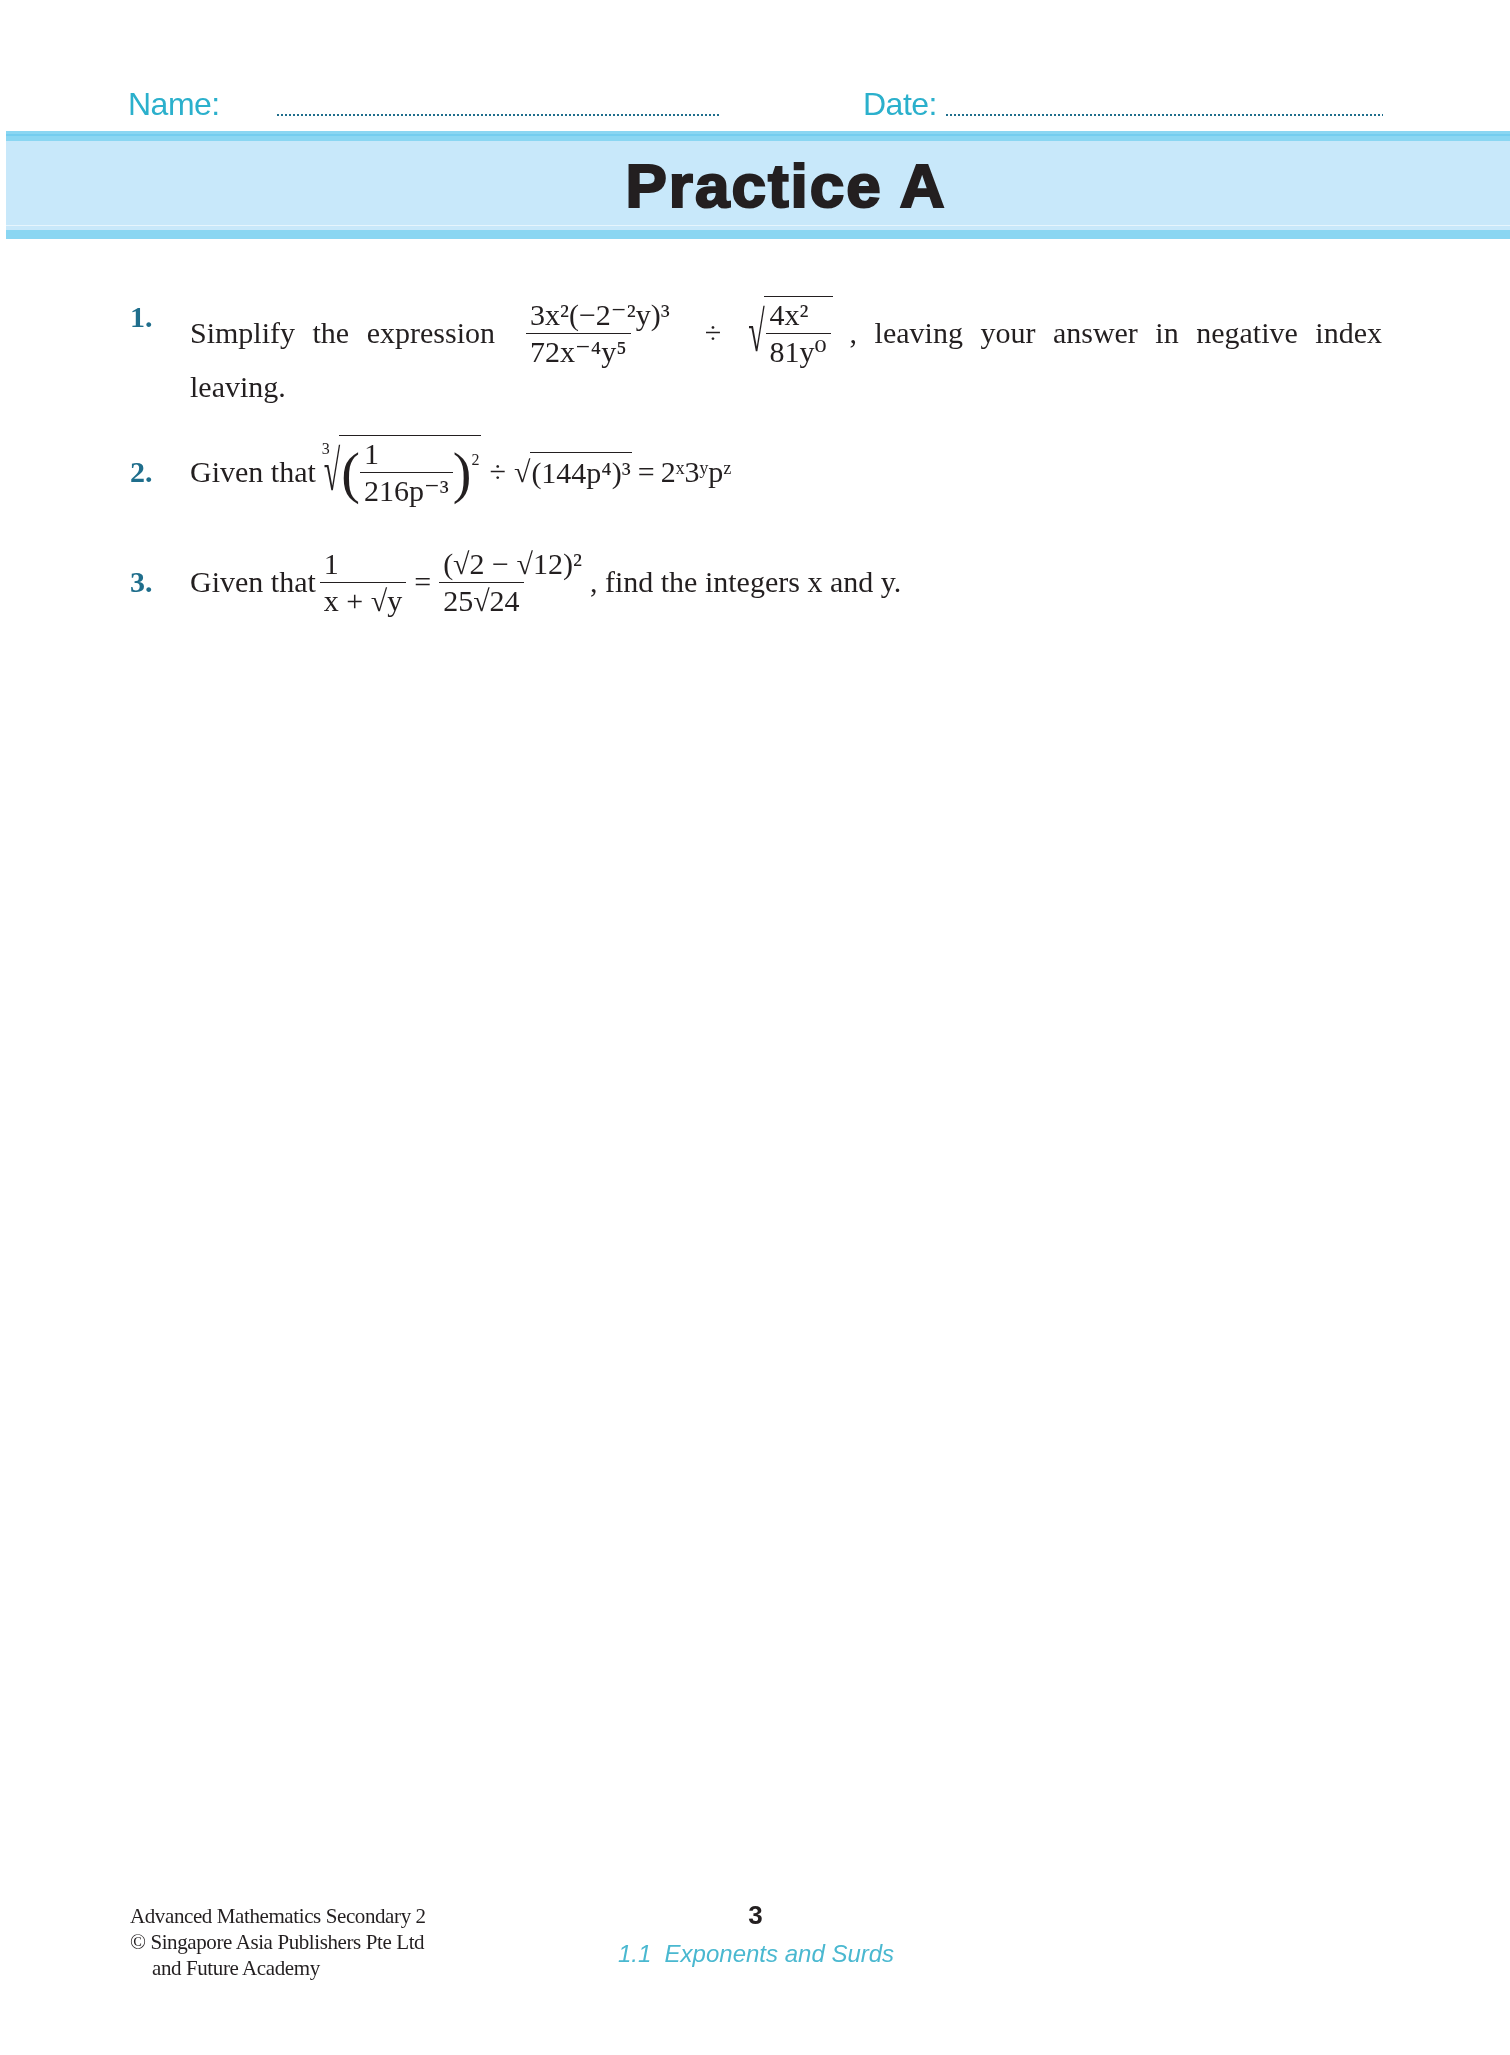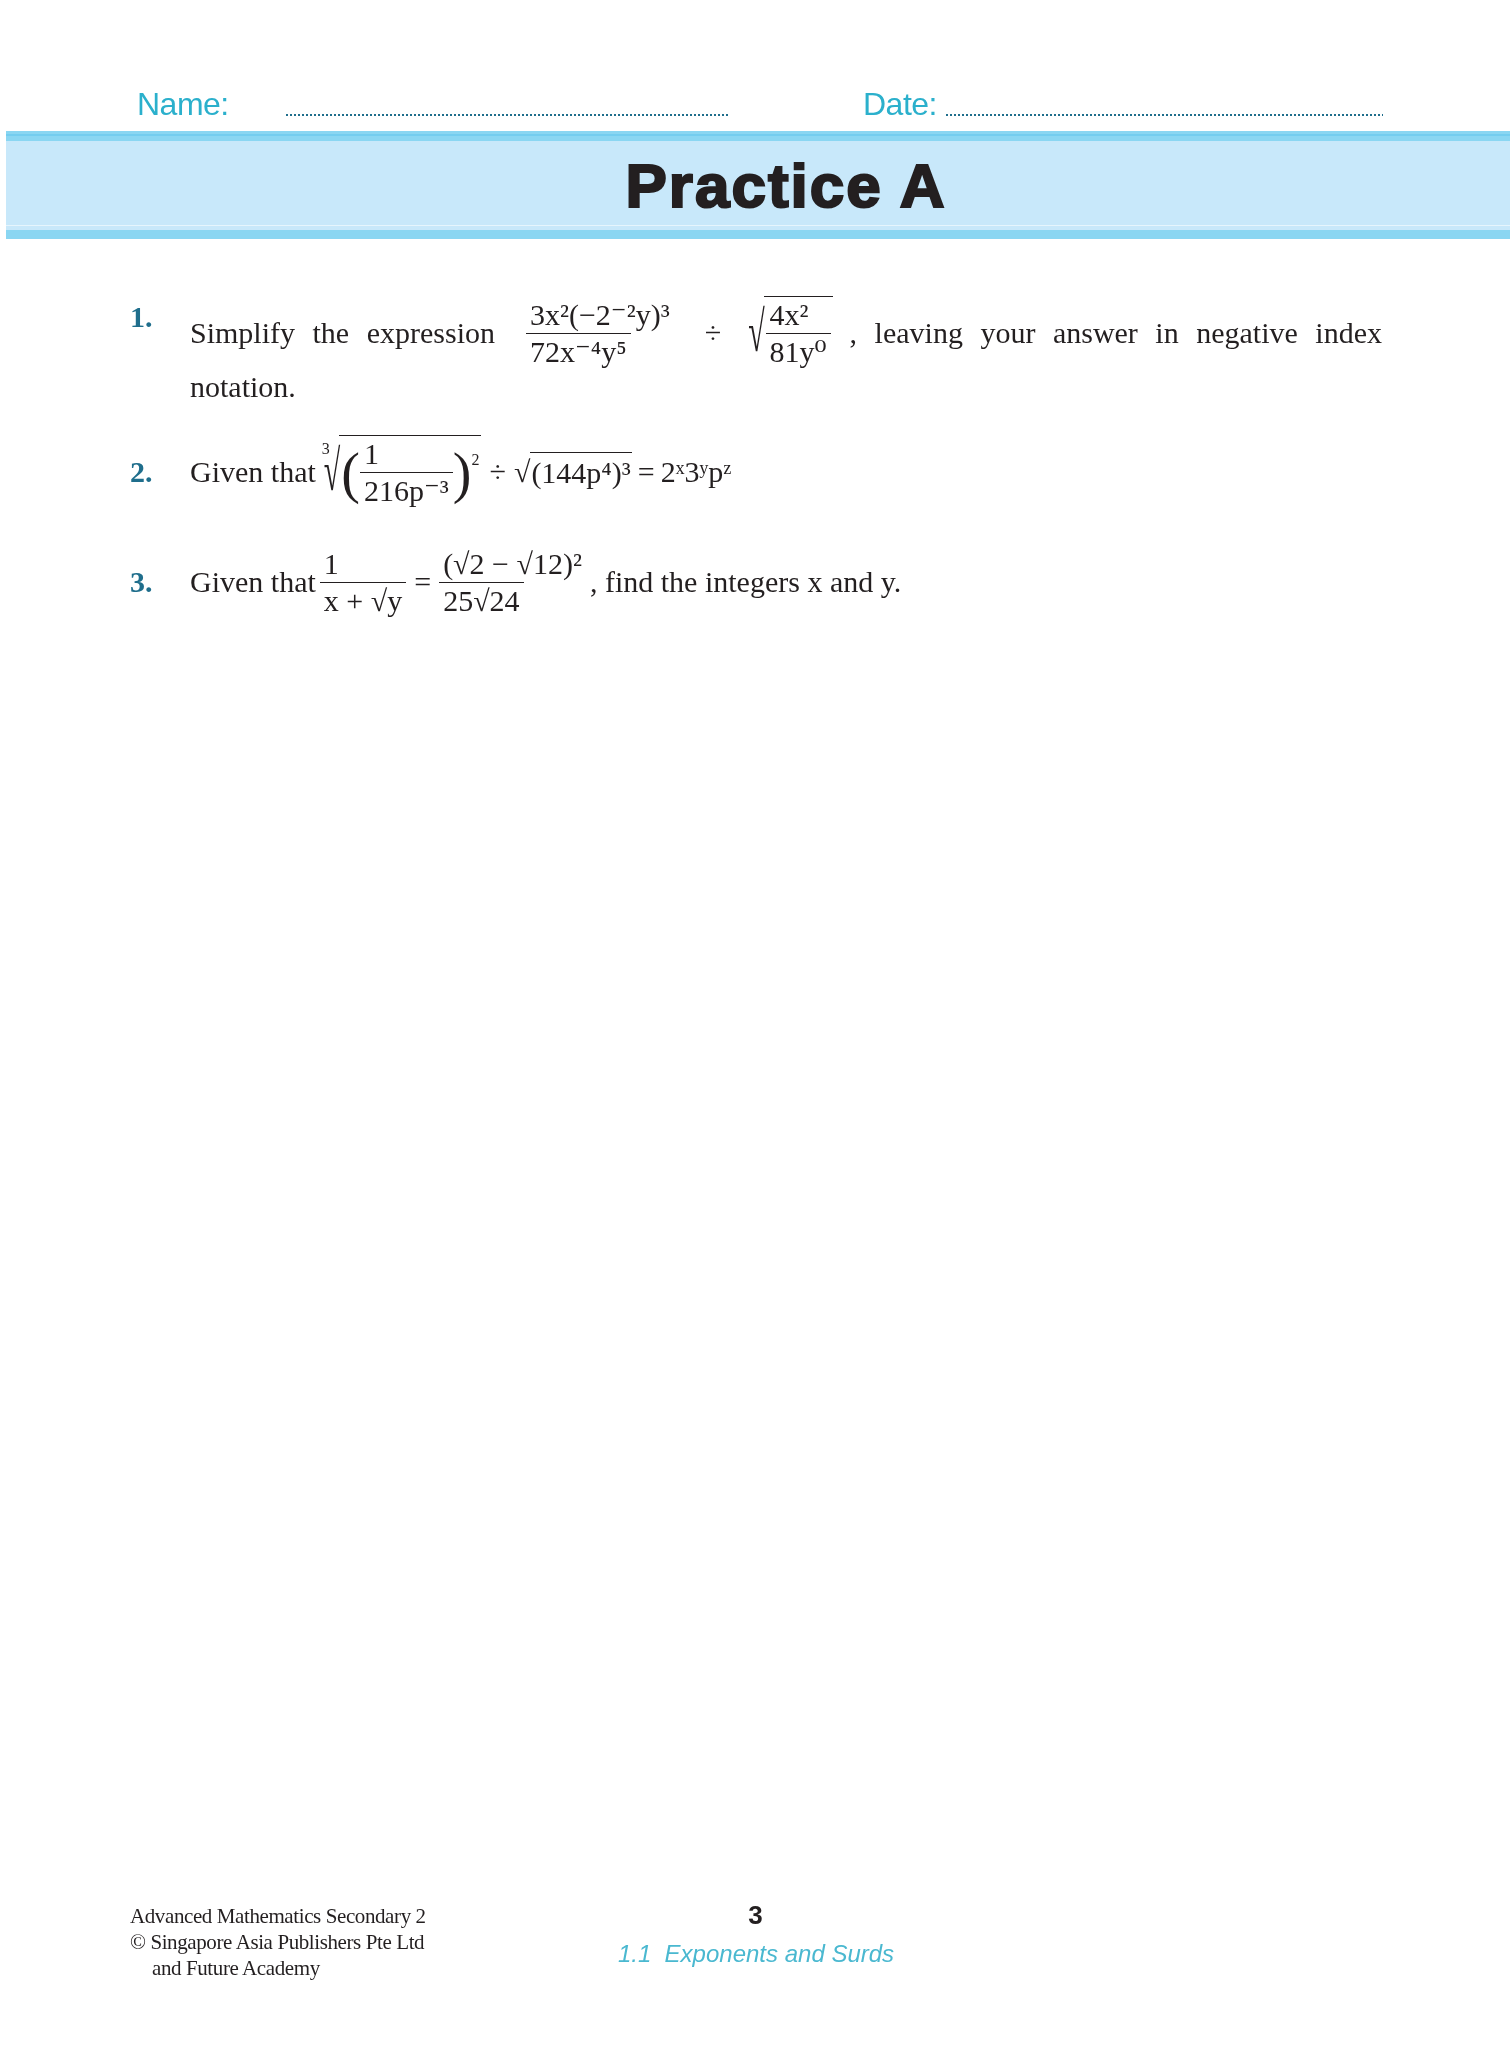--- a/index.html
+++ b/index.html
@@ -6,21 +6,21 @@
   body { width: 1510px; height: 2055px; position: relative; overflow: hidden;
          font-family: "Liberation Serif", "DejaVu Serif", serif; color: #231f20; }
 
   
   .field { position: absolute; top: 86px; height: 36px; display: flex; align-items: flex-end; }
   .field-label { font-family: "Liberation Sans", "DejaVu Sans", sans-serif; font-size: 32px;
                  color: #2bb0cc; line-height: 36px; letter-spacing: -0.5px; }
   .field-dots { flex: 1; height: 4px; margin-left: 8px; margin-bottom: 5px;
                 background-image: radial-gradient(circle, #1f6e8c 1.1px, transparent 1.4px);
                 background-size: 4px 4px; background-repeat: repeat-x; }
-  #name-field { left: 137px; width: 592px; gap: 48px; }
+  #name-field { left: 128px; width: 592px; gap: 48px; }
   #date-field { left: 863px; width: 520px; }
 
   
   .band { position: absolute; left: 0; top: 131px; width: 1510px; height: 108px; background: #c8e8fa; margin-left: 6px; }
   .band-top { position: absolute; left: 0; top: 0; width: 100%; height: 10px; background: #8ad6f2; }
   .band-top::after { content: ""; position: absolute; left: 0; top: 3px; width: 100%; height: 2px; background: #74cdef; }
   .band-bot { position: absolute; left: 0; bottom: 0; width: 100%; height: 9px; background: #8ad6f2; }
   .band-bot::before { content: ""; position: absolute; left: 0; top: -5px; width: 100%; height: 1px; background: #e6f5fd; }
   .band-title { position: absolute; left: 0; right: 0; top: 20px; text-align: center;
                 font-family: "Liberation Sans", "DejaVu Sans", sans-serif; font-weight: 900;
@@ -91,21 +91,21 @@
         <span class="sign">√</span>
         <span class="body">
           <span class="frac" style="margin:0;">
             <span class="num">4x²</span>
             <span class="den">81y⁰</span>
           </span>
         </span>
       </span>
       <span style="word-spacing:10px; margin-left:-10px;">, leaving your answer in negative index</span>
     </div>
-    <div style="margin-top:-6px;">notation.</div>
+    <div style="margin-top:-6px;">leaving.</div>
   </div>
 </div>
 
 <div class="q" id="q2">
   <span class="qnum" style="top:22px;">2.</span>
   <div class="qtext" style="top:0; display:flex; align-items:center; height:84px;">
     <span>Given that</span>
     <span class="root" style="margin-left:8px;">
       <span class="index">3</span>
       <span class="sign">√</span>

